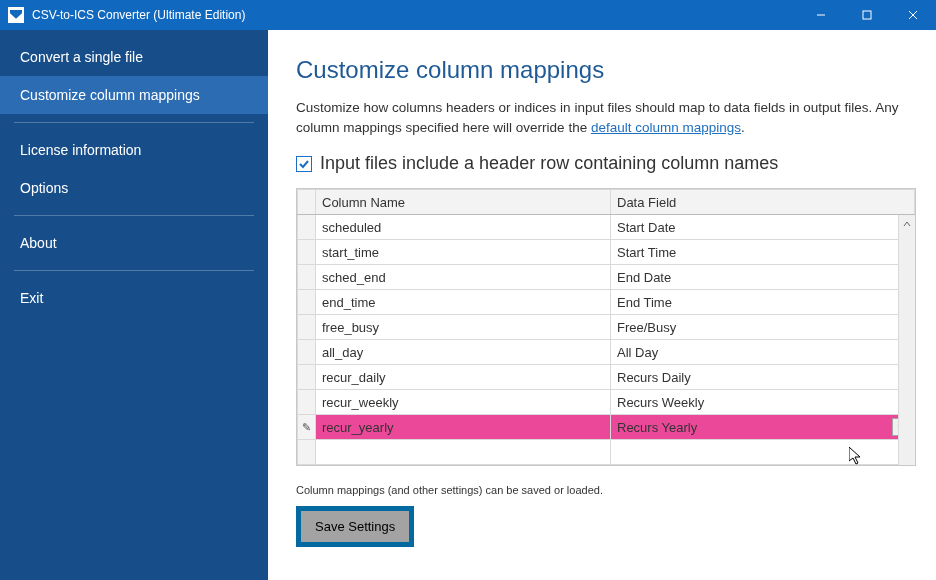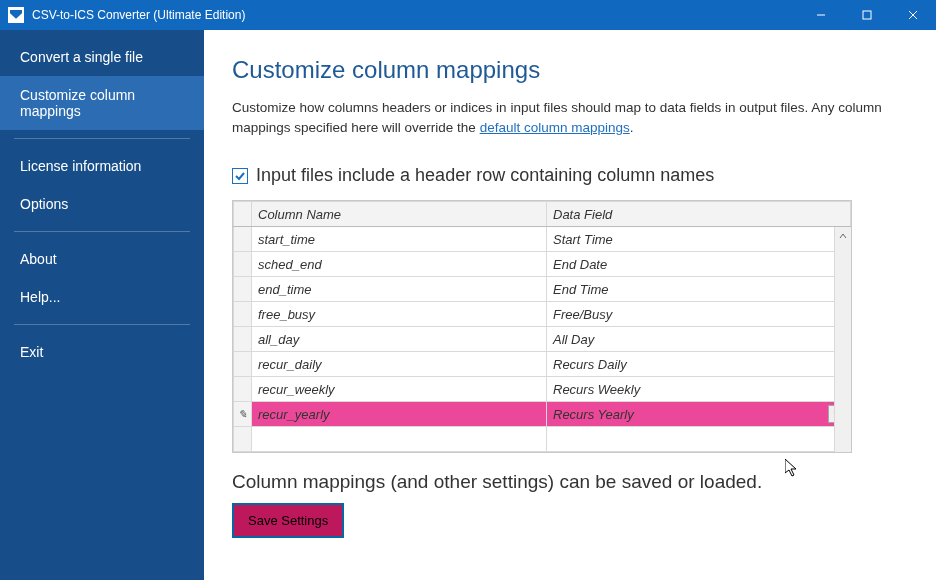--- a/index.html
+++ b/index.html
@@ -39,21 +39,21 @@
   .titlebar .win-controls { margin-left: auto; display:flex; height:100%; }
   .win-btn {
     width: 46px; height: 100%;
     display:flex; align-items:center; justify-content:center;
     color:#fff;
     font-family: "Segoe MDL2 Assets", sans-serif;
   }
   .win-btn svg { stroke:#fff; fill:none; }
   .app-body { display:flex; height: calc(580px - 30px); }
   .sidebar {
-    width: 204px;
+    width: 268px;
     background: #174e89;
     color: #fff;
     display:flex; flex-direction:column;
     padding-top: 8px;
   }
   .sidebar .nav-item {
     padding: 11px 20px;
     font-size: 14px;
     cursor:pointer;
   }
@@ -71,21 +71,21 @@
   }
   .main h1 {
     font-size: 24px;
     font-weight: 400;
     color: #1f5a96;
     margin-bottom: 14px;
   }
   .main .desc {
     font-size: 13.5px;
     line-height: 1.45;
-    margin-bottom: 28px;
+    margin-bottom: 16px;
     color: #333;
   }
   .main .desc a { color: #1f6fc0; text-decoration: underline; }
   .checkbox-row {
     display:flex; align-items:center; gap:8px;
     margin-bottom: 14px;
     font-size: 18px;
   }
   .checkbox-row .cb {
     width:16px;height:16px;
@@ -95,21 +95,20 @@
   .checkbox-row .cb svg { stroke:#1f6fc0; fill:none; stroke-width:2; }
   .grid-wrap {
     border:1px solid #c8c8c8;
     position:relative;
     width: 620px;
   }
   .grid {
     width:100%;
     border-collapse:collapse;
     table-layout:fixed;
-    font-style:italic;
   }
   .grid th, .grid td {
     border:1px solid #d9d9d9;
     padding: 4px 6px;
     text-align:left;
     font-weight:400;
     height: 25px;
     font-size:13px;
     background:#fff;
   }
@@ -144,27 +143,27 @@
     background:#f0f0f0;
     border-left:1px solid #d9d9d9;
   }
   .scroll-arrow {
     height:17px;
     display:flex;align-items:center;justify-content:center;
     color:#666;
   }
   .save-note {
     margin-top: 18px;
-    font-size:19px;
+    font-size:11px;
   }
   .btn-row { margin-top:10px; display:flex; gap:10px; }
   .btn {
     padding: 8px 14px;
-    border:2px solid #0369a1;
-    background:#be185d;
+    border:5px solid #0369a1;
+    background:#a3a3a3;
     font-size:13px;
     cursor:pointer;
   }
   .cursor {
     position:absolute;
     pointer-events:none;
   }
 </style>
 </head>
 <body>
@@ -194,21 +193,20 @@
 
 <div class="app-body">
   <div class="sidebar">
     <div class="nav-item">Convert a single file</div>
     <div class="nav-item active">Customize column mappings</div>
     <div class="divider"></div>
     <div class="nav-item">License information</div>
     <div class="nav-item">Options</div>
     <div class="divider"></div>
     <div class="nav-item">About</div>
-    <div class="nav-item">Help...</div>
     <div class="divider"></div>
     <div class="nav-item">Exit</div>
   </div>
 
   <div class="main">
     <h1>Customize column mappings</h1>
 
     <p class="desc">
       <span>Customize how columns headers or indices in input files should map to data fields in output files. Any column mappings specified here will override the </span><a href="#">default column mappings</a><span>.</span>
     </p>
@@ -232,20 +230,25 @@
         <thead>
           <tr>
             <th class="gutter"></th>
             <th>Column Name</th>
             <th>Data Field</th>
           </tr>
         </thead>
         <tbody id="grid-body">
             <tr>
               <td class="gutter"></td>
+              <td>scheduled</td>
+              <td class="datafield-cell">Start Date</td>
+            </tr>
+            <tr>
+              <td class="gutter"></td>
               <td>start_time</td>
               <td class="datafield-cell">Start Time</td>
             </tr>
             <tr>
               <td class="gutter"></td>
               <td>sched_end</td>
               <td class="datafield-cell">End Date</td>
             </tr>
             <tr>
               <td class="gutter"></td>

